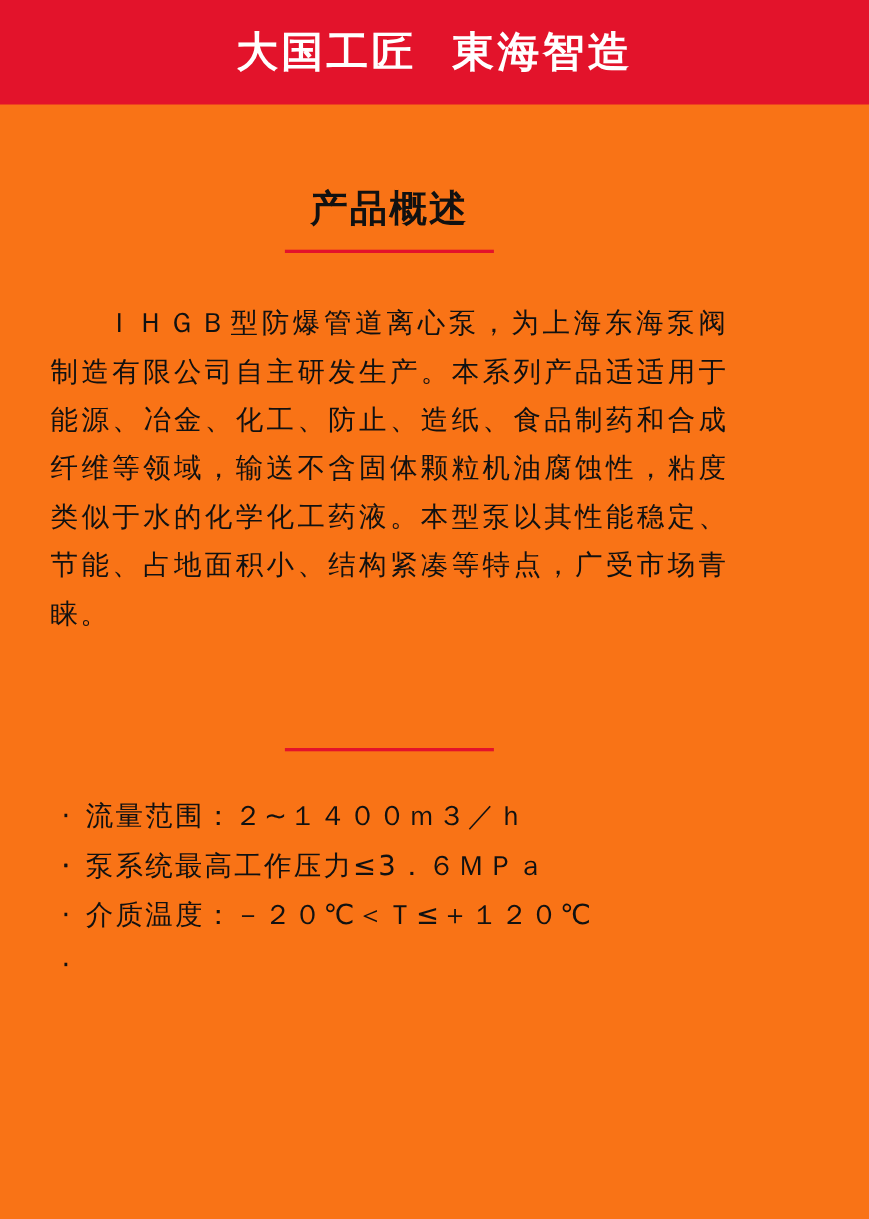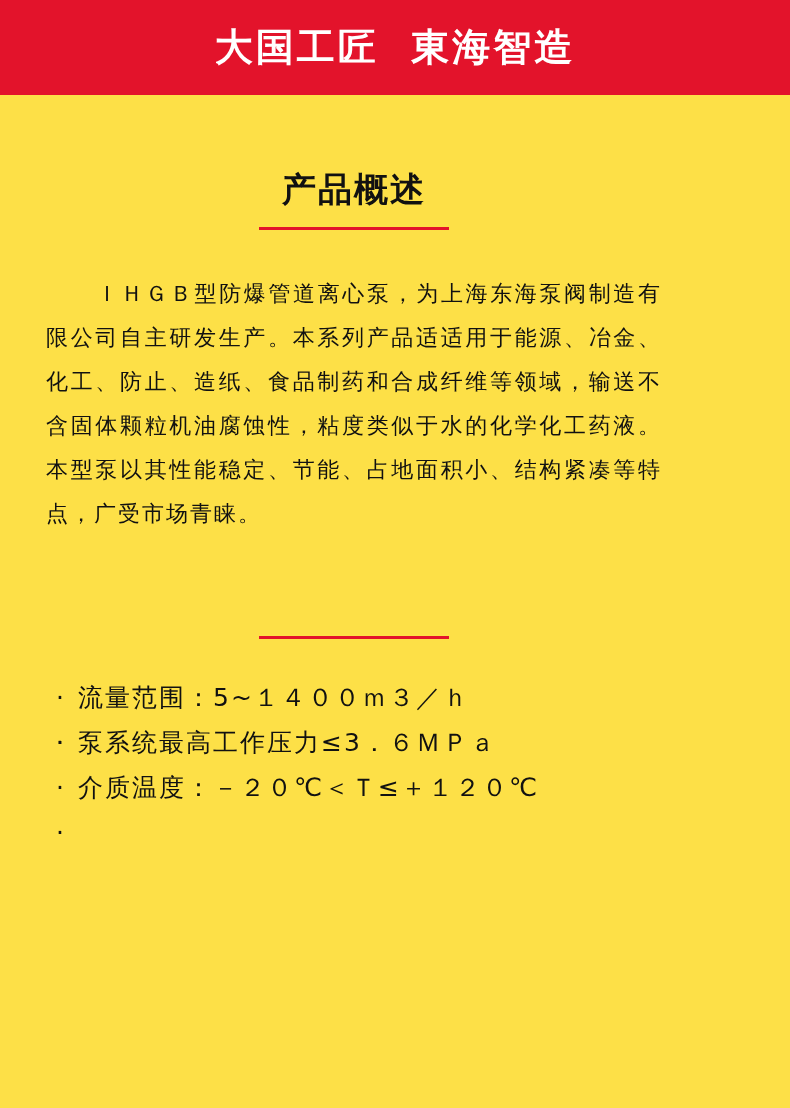--- a/index.html
+++ b/index.html
@@ -10,21 +10,21 @@
     width: 790px;
     height: 1108px;
     background: #ffffff;
     font-family: "Liberation Sans", sans-serif;
     overflow: hidden;
   }
   .page {
     position: relative;
     width: 790px;
     height: 1108px;
-    background: #fde047;
+    background: #f97316;
     box-sizing: border-box;
   }
 
   
   .banner {
     position: relative;
     width: 790px;
     height: 95px;
     background: #e3132b;
     display: flex;
@@ -59,21 +59,21 @@
   .section-rule {
     width: 190px;
     height: 3px;
     background: #e3132b;
     margin: 14px auto 0 auto;
   }
 
   
   .para {
     margin: 42px 46px 0 46px;
-    font-size: 22px;
+    font-size: 25px;
     line-height: 44px;
     color: #111111;
     text-align: justify;
     text-align-last: left;
     text-indent: 50px;
     letter-spacing: 2px;
     font-family: "DejaVu Sans", "Liberation Sans", sans-serif;
   }
 
   
@@ -123,21 +123,21 @@
 
   <div class="gap-2"></div>
 
   <div class="section">
     <div class="section-head">
       <div class="section-rule"></div>
     </div>
     <ul class="spec-list">
       <li class="spec-item">
         <span class="bullet">·</span>
-        <span>流量范围：5~１４００ｍ３／ｈ</span>
+        <span>流量范围：２~１４００ｍ３／ｈ</span>
       </li>
       <li class="spec-item">
         <span class="bullet">·</span>
       </li>
       <li class="spec-item">
         <span class="bullet">·</span>
         <span>泵系统最高工作压力≤3．６ＭＰａ</span>
       </li>
       <li class="spec-item">
         <span class="bullet">·</span>

